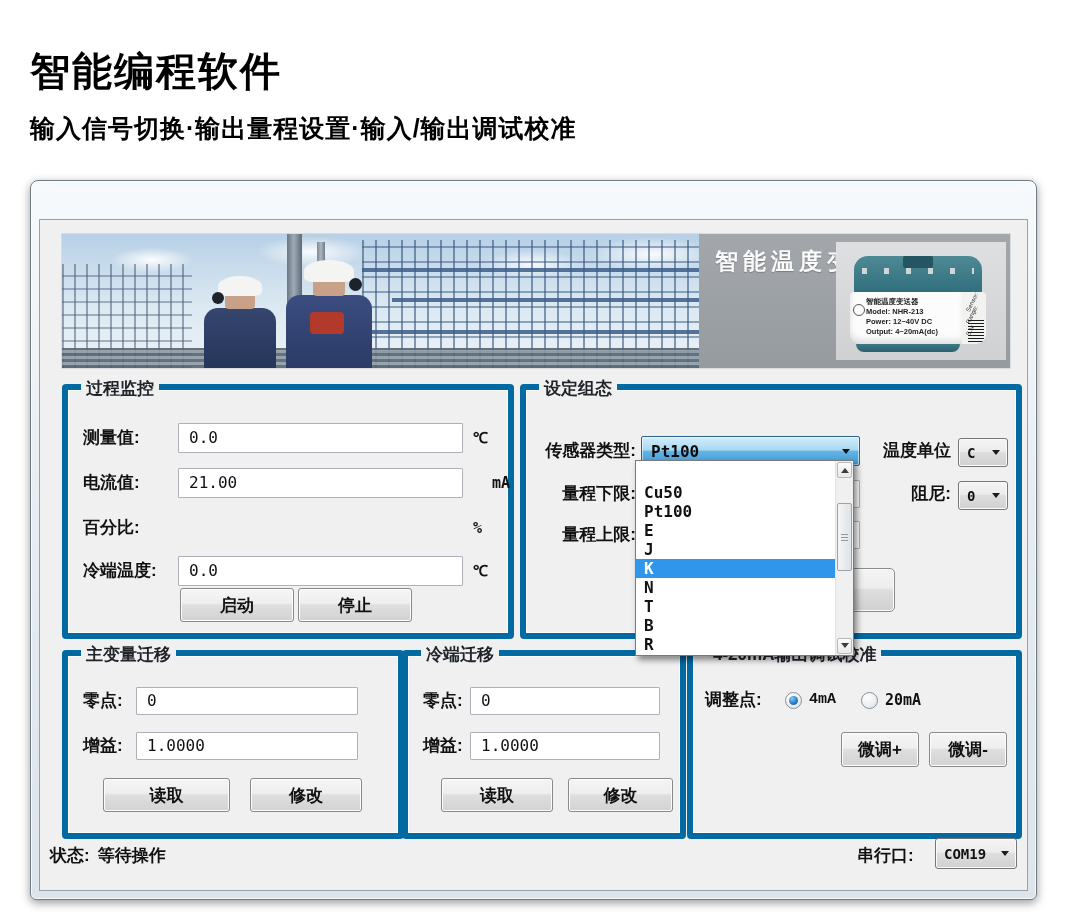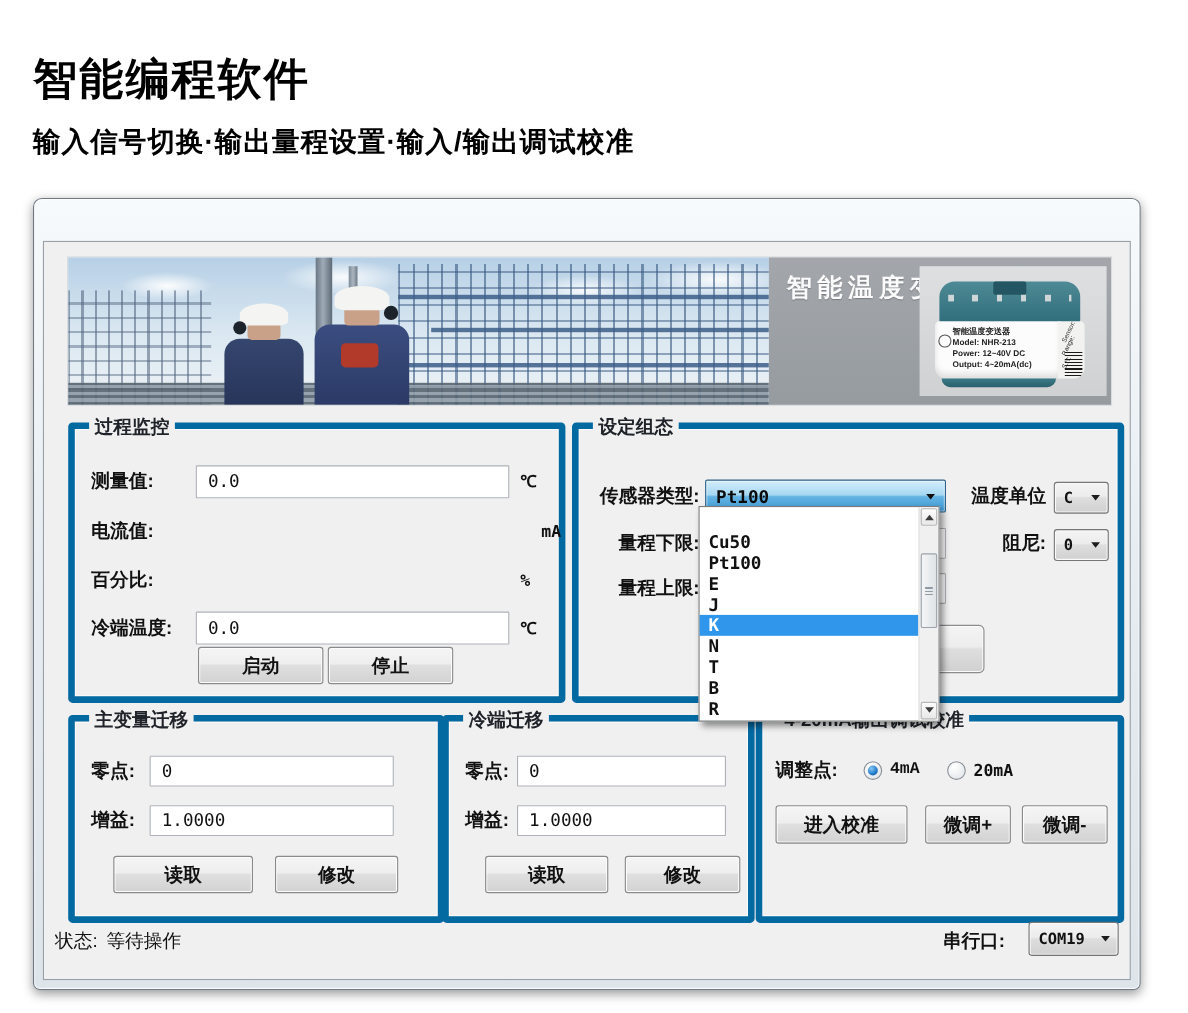--- a/index.html
+++ b/index.html
@@ -136,21 +136,21 @@
   
   .radio{position:absolute;width:17px;height:17px;border-radius:50%;border:1px solid #8a9097;box-sizing:border-box;
        background:radial-gradient(circle at 35% 30%,#ffffff,#dde2e6);}
   .radio.on::after{content:'';position:absolute;left:3px;top:3px;width:9px;height:9px;border-radius:50%;
        background:radial-gradient(circle at 35% 30%,#86c9f5,#1e78c8 60%,#154f8b);}
 
   .ghost-btn{position:absolute;left:242px;top:178px;width:125px;height:42px;border-radius:5px;z-index:1;
        background:linear-gradient(#f4f4f4,#ededed 45%,#dedede 50%,#d0d0d0);
        border:1px solid #8b8c8e;box-shadow:inset 0 0 0 1px #fbfbfb;}
 
-  .statusline{position:absolute;left:10px;top:624px;font-size:17px;font-weight:normal;color:#111;}
+  .statusline{position:absolute;left:10px;top:624px;font-size:17px;font-weight:bold;color:#111;}
   .statusline .v{margin-left:8px;}
   .serial-lbl{position:absolute;left:817px;top:624px;font-size:17px;font-weight:bold;color:#111;}
   .serial-combo{left:895px;top:618px;width:80px;height:29px;}
 </style>
 </head>
 <body>
 
 <div class="h1">智能编程软件</div>
 <div class="h2">输入信号切换·输出量程设置·输入/输出调试校准</div>
 
@@ -209,20 +209,21 @@
         </div>
       </div>
     </div>
 
     <div class="grp" style="left:22px;top:164px;width:440px;height:243px;">
       <span class="grp-title">过程监控</span>
       <span class="lbl" style="left:15px;top:33px;">测量值:</span>
       <div class="inp" style="left:110px;top:33px;width:285px;height:30px;">0.0</div>
       <span class="unit" style="left:405px;top:33px;">℃</span>
       <span class="lbl" style="left:15px;top:78px;">电流值:</span>
+      <div class="inp" style="left:110px;top:78px;width:285px;height:30px;">21.00</div>
       <span class="unit" style="left:424px;top:78px;">mA</span>
       <span class="lbl" style="left:15px;top:123px;">百分比:</span>
       <span class="unit" style="left:405px;top:123px;">%</span>
       <span class="lbl" style="left:15px;top:166px;">冷端温度:</span>
       <div class="inp" style="left:110px;top:166px;width:285px;height:30px;">0.0</div>
       <span class="unit" style="left:405px;top:166px;">℃</span>
       <div class="btn" style="left:112px;top:198px;width:112px;height:32px;">启动</div>
       <div class="btn" style="left:230px;top:198px;width:112px;height:32px;">停止</div>
     </div>
 
@@ -270,21 +271,20 @@
       <div class="btn" style="left:160px;top:122px;width:103px;height:32px;">修改</div>
     </div>
 
     <div class="grp" style="left:647px;top:430px;width:323px;height:177px;">
       <span class="grp-title" style="left:15px;">4-20mA输出调试校准</span>
       <span class="lbl" style="left:12px;top:32px;line-height:24px;">调整点:</span>
       <span class="radio on" style="left:92px;top:36px;"></span>
       <span class="lbl" style="left:116px;top:32px;line-height:24px;font-family:Liberation Mono, monospace;font-size:15px;">4mA</span>
       <span class="radio" style="left:168px;top:36px;"></span>
       <span class="lbl" style="left:192px;top:32px;line-height:24px;font-family:'DejaVu Sans Mono',monospace;font-size:15px;">20mA</span>
-      <div class="btn" style="left:12px;top:76px;width:118px;height:33px;">进入校准</div>
       <div class="btn" style="left:148px;top:76px;width:76px;height:33px;">微调+</div>
       <div class="btn" style="left:236px;top:76px;width:76px;height:33px;">微调-</div>
     </div>
 
     <div class="droplist">
       <div class="dd-item"></div>
       <div class="dd-item">Cu50</div>
       <div class="dd-item">Pt100</div>
       <div class="dd-item">E</div>
       <div class="dd-item">J</div>

